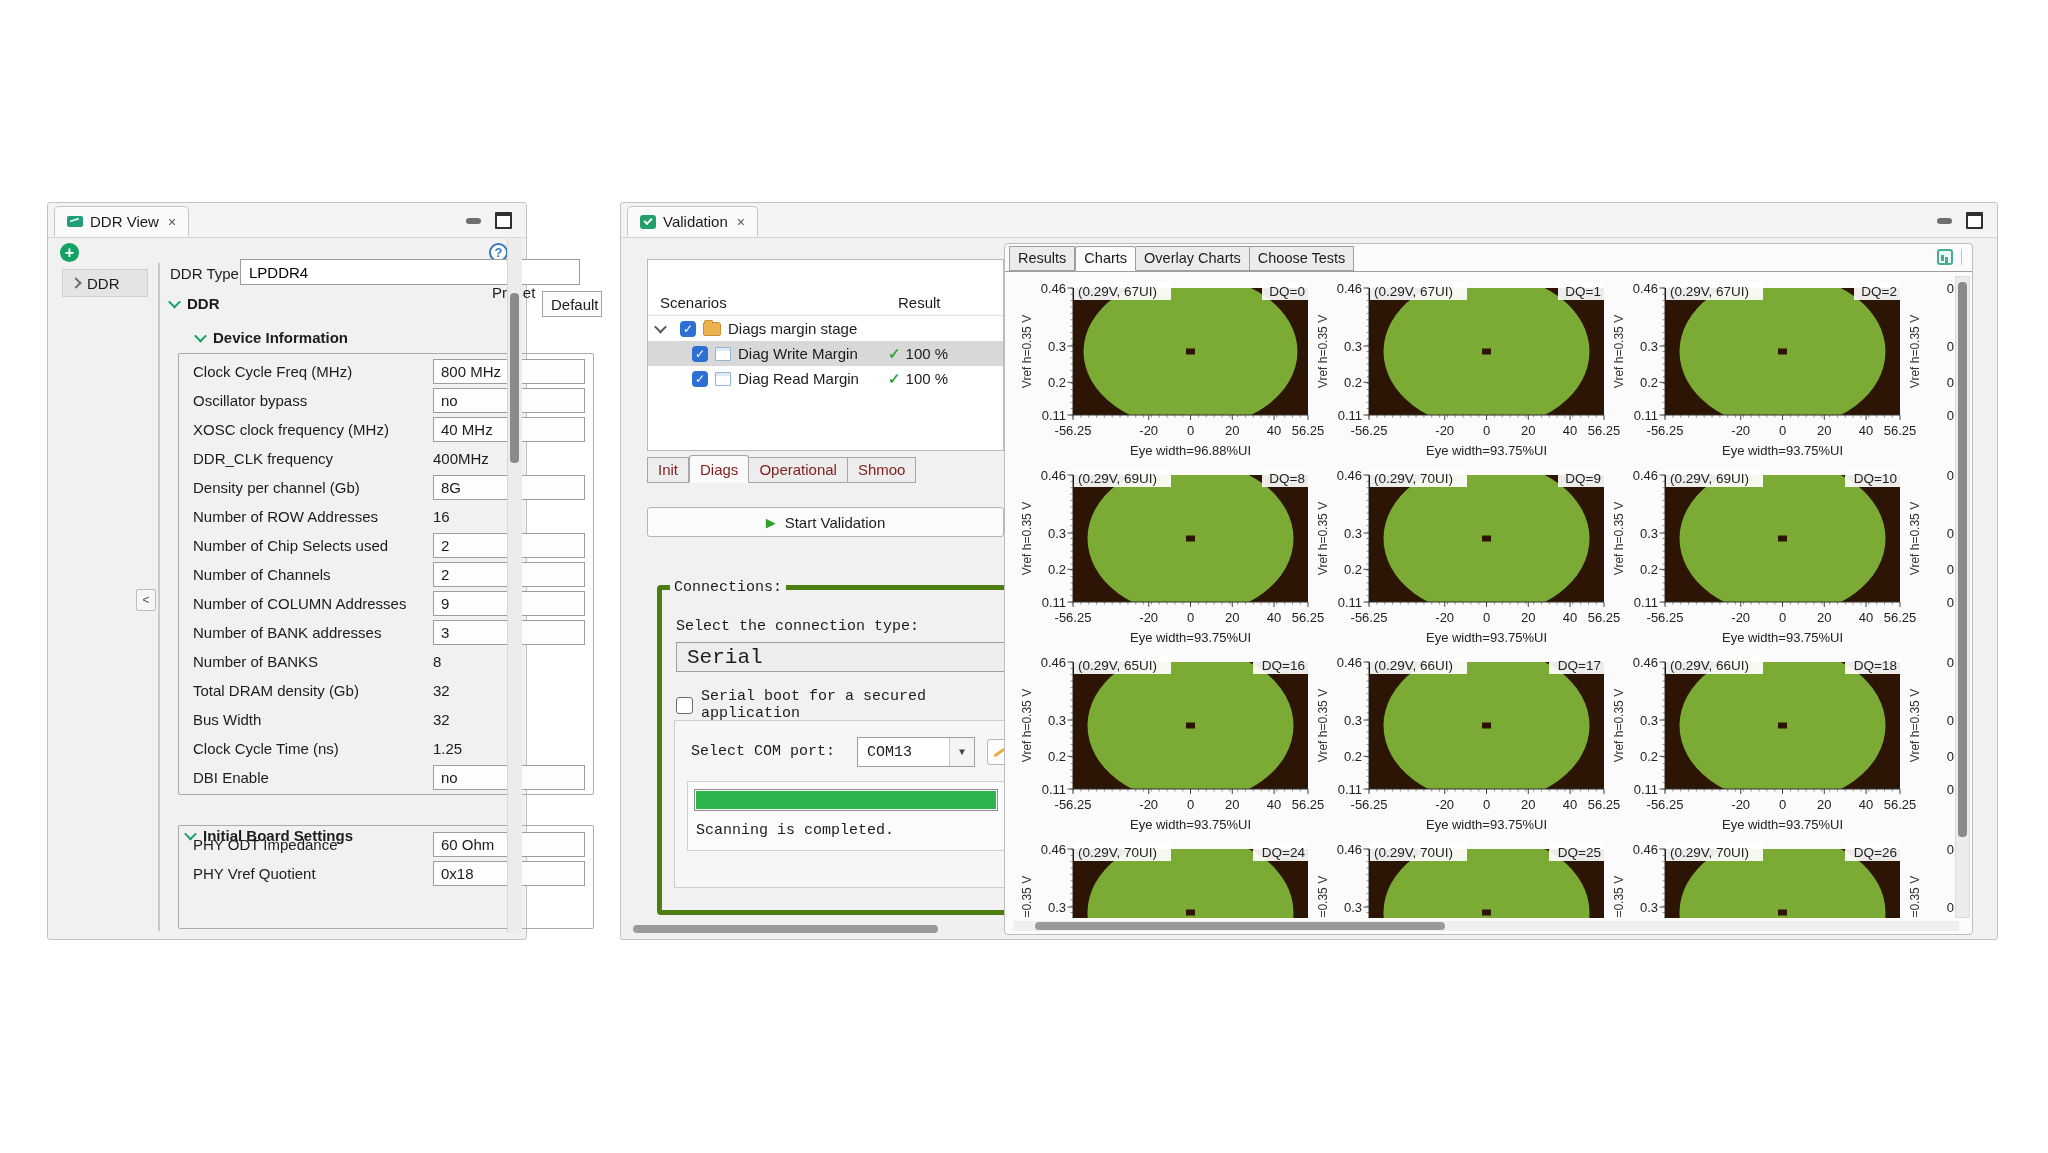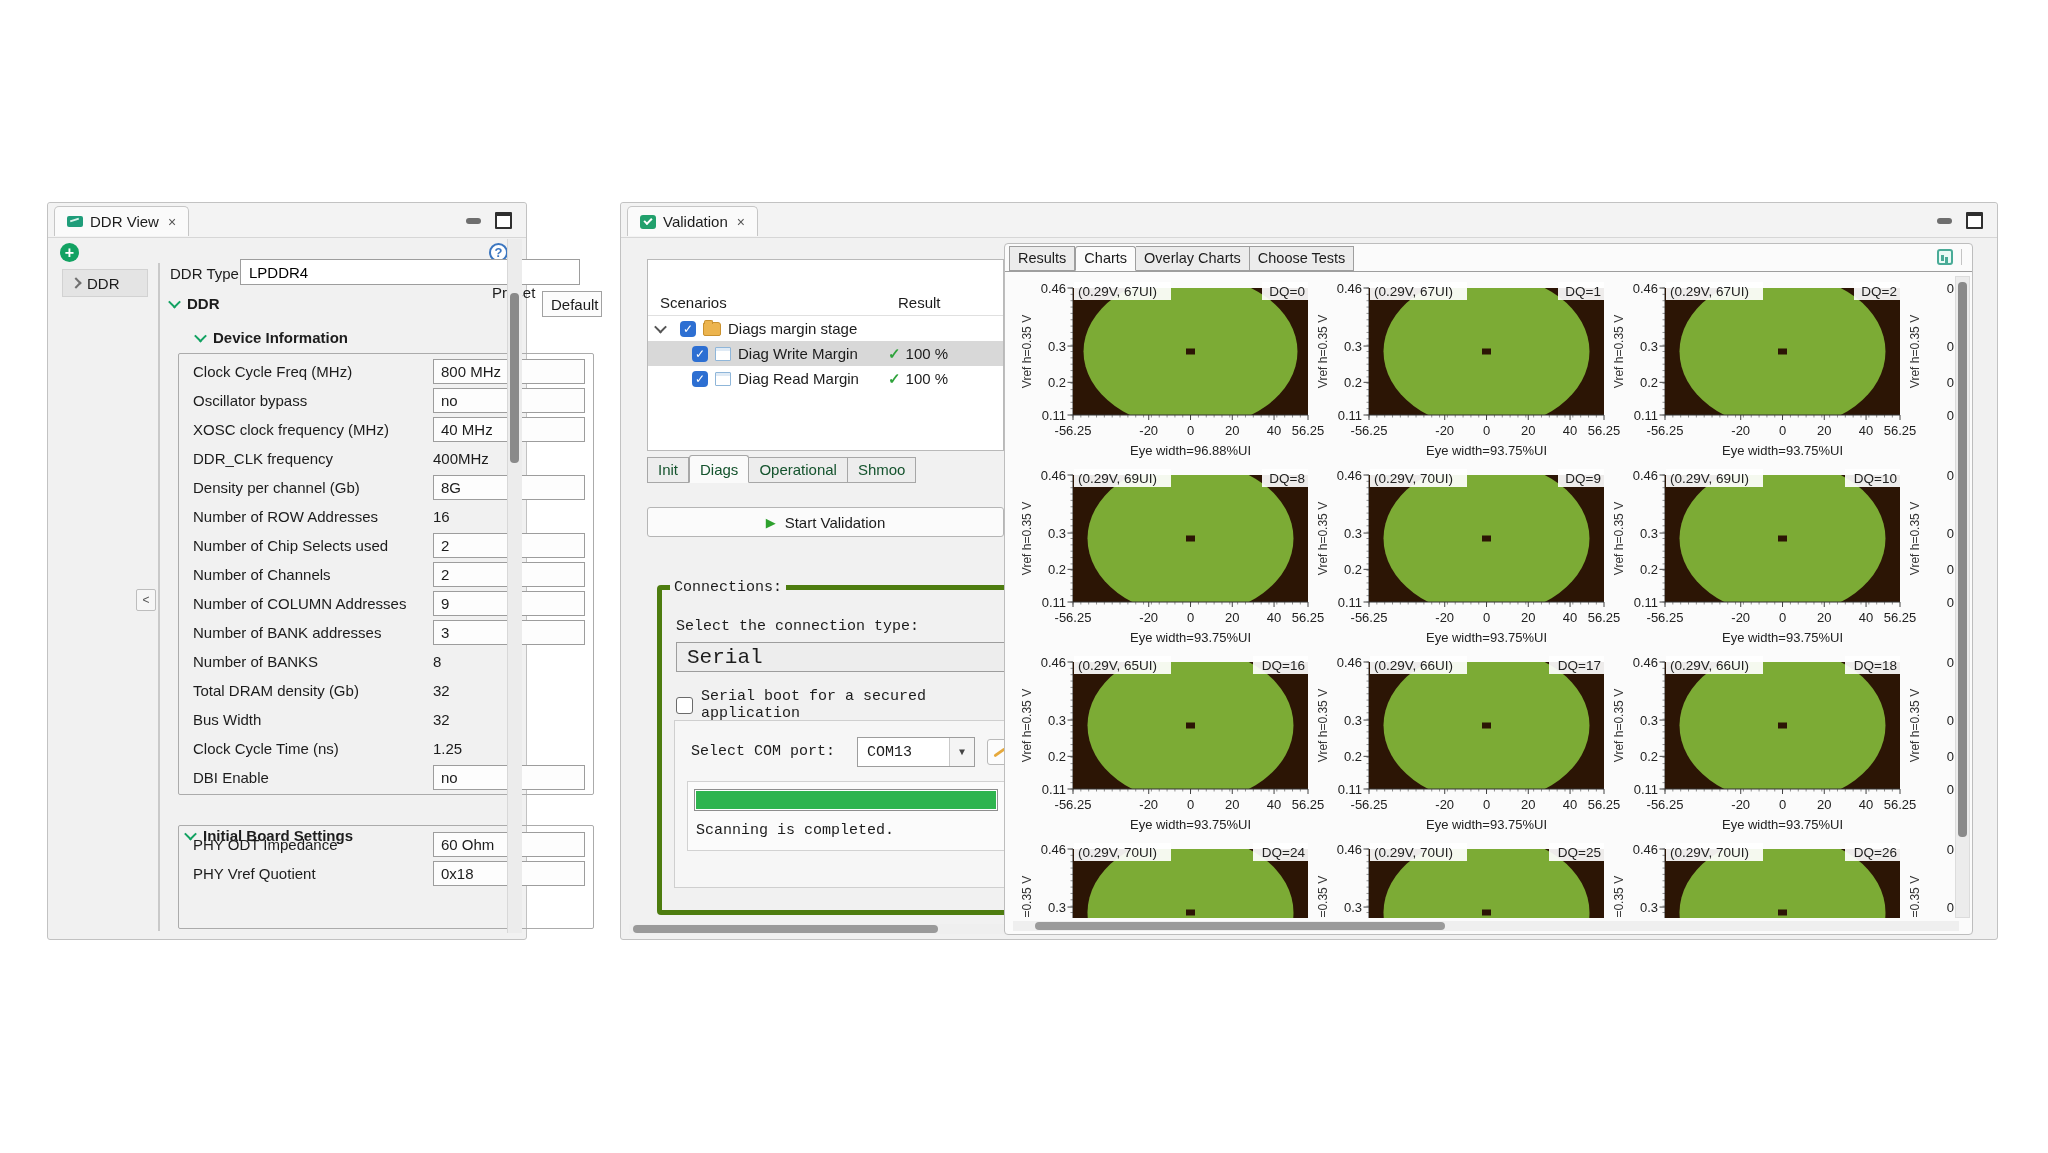--- a/index.html
+++ b/index.html
@@ -57,21 +57,21 @@
   
   .scen-box{position:absolute;left:26px;top:56px;width:357px;height:192px;background:#fff;border:1px solid #b9b9b9;box-sizing:border-box;}
   .scen-head{display:flex;height:26px;align-items:center;border-bottom:1px solid #e0e0e0;font-size:15px;margin-top:29px;}
   .scen-head .h1{padding-left:12px;}
   .scen-head .h2{position:absolute;left:250px;}
   .srow{position:relative;display:flex;align-items:center;gap:7px;height:25px;font-size:15px;}
   .srow.sel{background:#d8d8d8;}
   .sres{position:absolute;left:240px;display:flex;align-items:center;gap:5px;}
   .sres .ck{color:#2fa33c;font-weight:bold;font-size:15px;}
   .stage-tabs{position:absolute;left:26px;top:252px;display:flex;align-items:flex-end;font-size:15px;}
-  .stab{padding:3px 10px 4px;border:1px solid #a7a7a7;border-left:none;background:#ededed;color:#14532d;}
+  .stab{padding:3px 10px 4px;border:1px solid #a7a7a7;border-left:none;background:#ededed;color:#7f1d1d;}
   .stab:first-child{border-left:1px solid #a7a7a7;}
   .stab.active{background:#fafafa;border-bottom:1px solid #fafafa;padding-top:5px;border-radius:3px 3px 0 0;border-left:1px solid #a7a7a7;}
   .start-btn{position:absolute;left:26px;top:304px;width:357px;height:30px;background:#fbfbfb;border:1px solid #b5b5b5;
              border-radius:3px;display:flex;align-items:center;justify-content:center;gap:9px;font-size:15px;box-sizing:border-box;}
   .start-btn .play{color:#2ea12e;font-size:13px;}
   fieldset.conn{position:absolute;left:20px;top:360px;width:370px;height:336px;border:5px solid #4d7c0f;border-radius:4px;
                 margin:16px;padding:0;box-sizing:border-box;font-family:Liberation Mono, monospace;}
   fieldset.conn legend{font-size:15px;margin-left:8px;padding:0 4px;}
   .conn-label{position:absolute;left:14px;top:22px;font-size:15px;}
   .sel-serial{position:absolute;left:14px;top:46px;width:344px;height:30px;border:1px solid #9d9d9d;background:#ededed;

